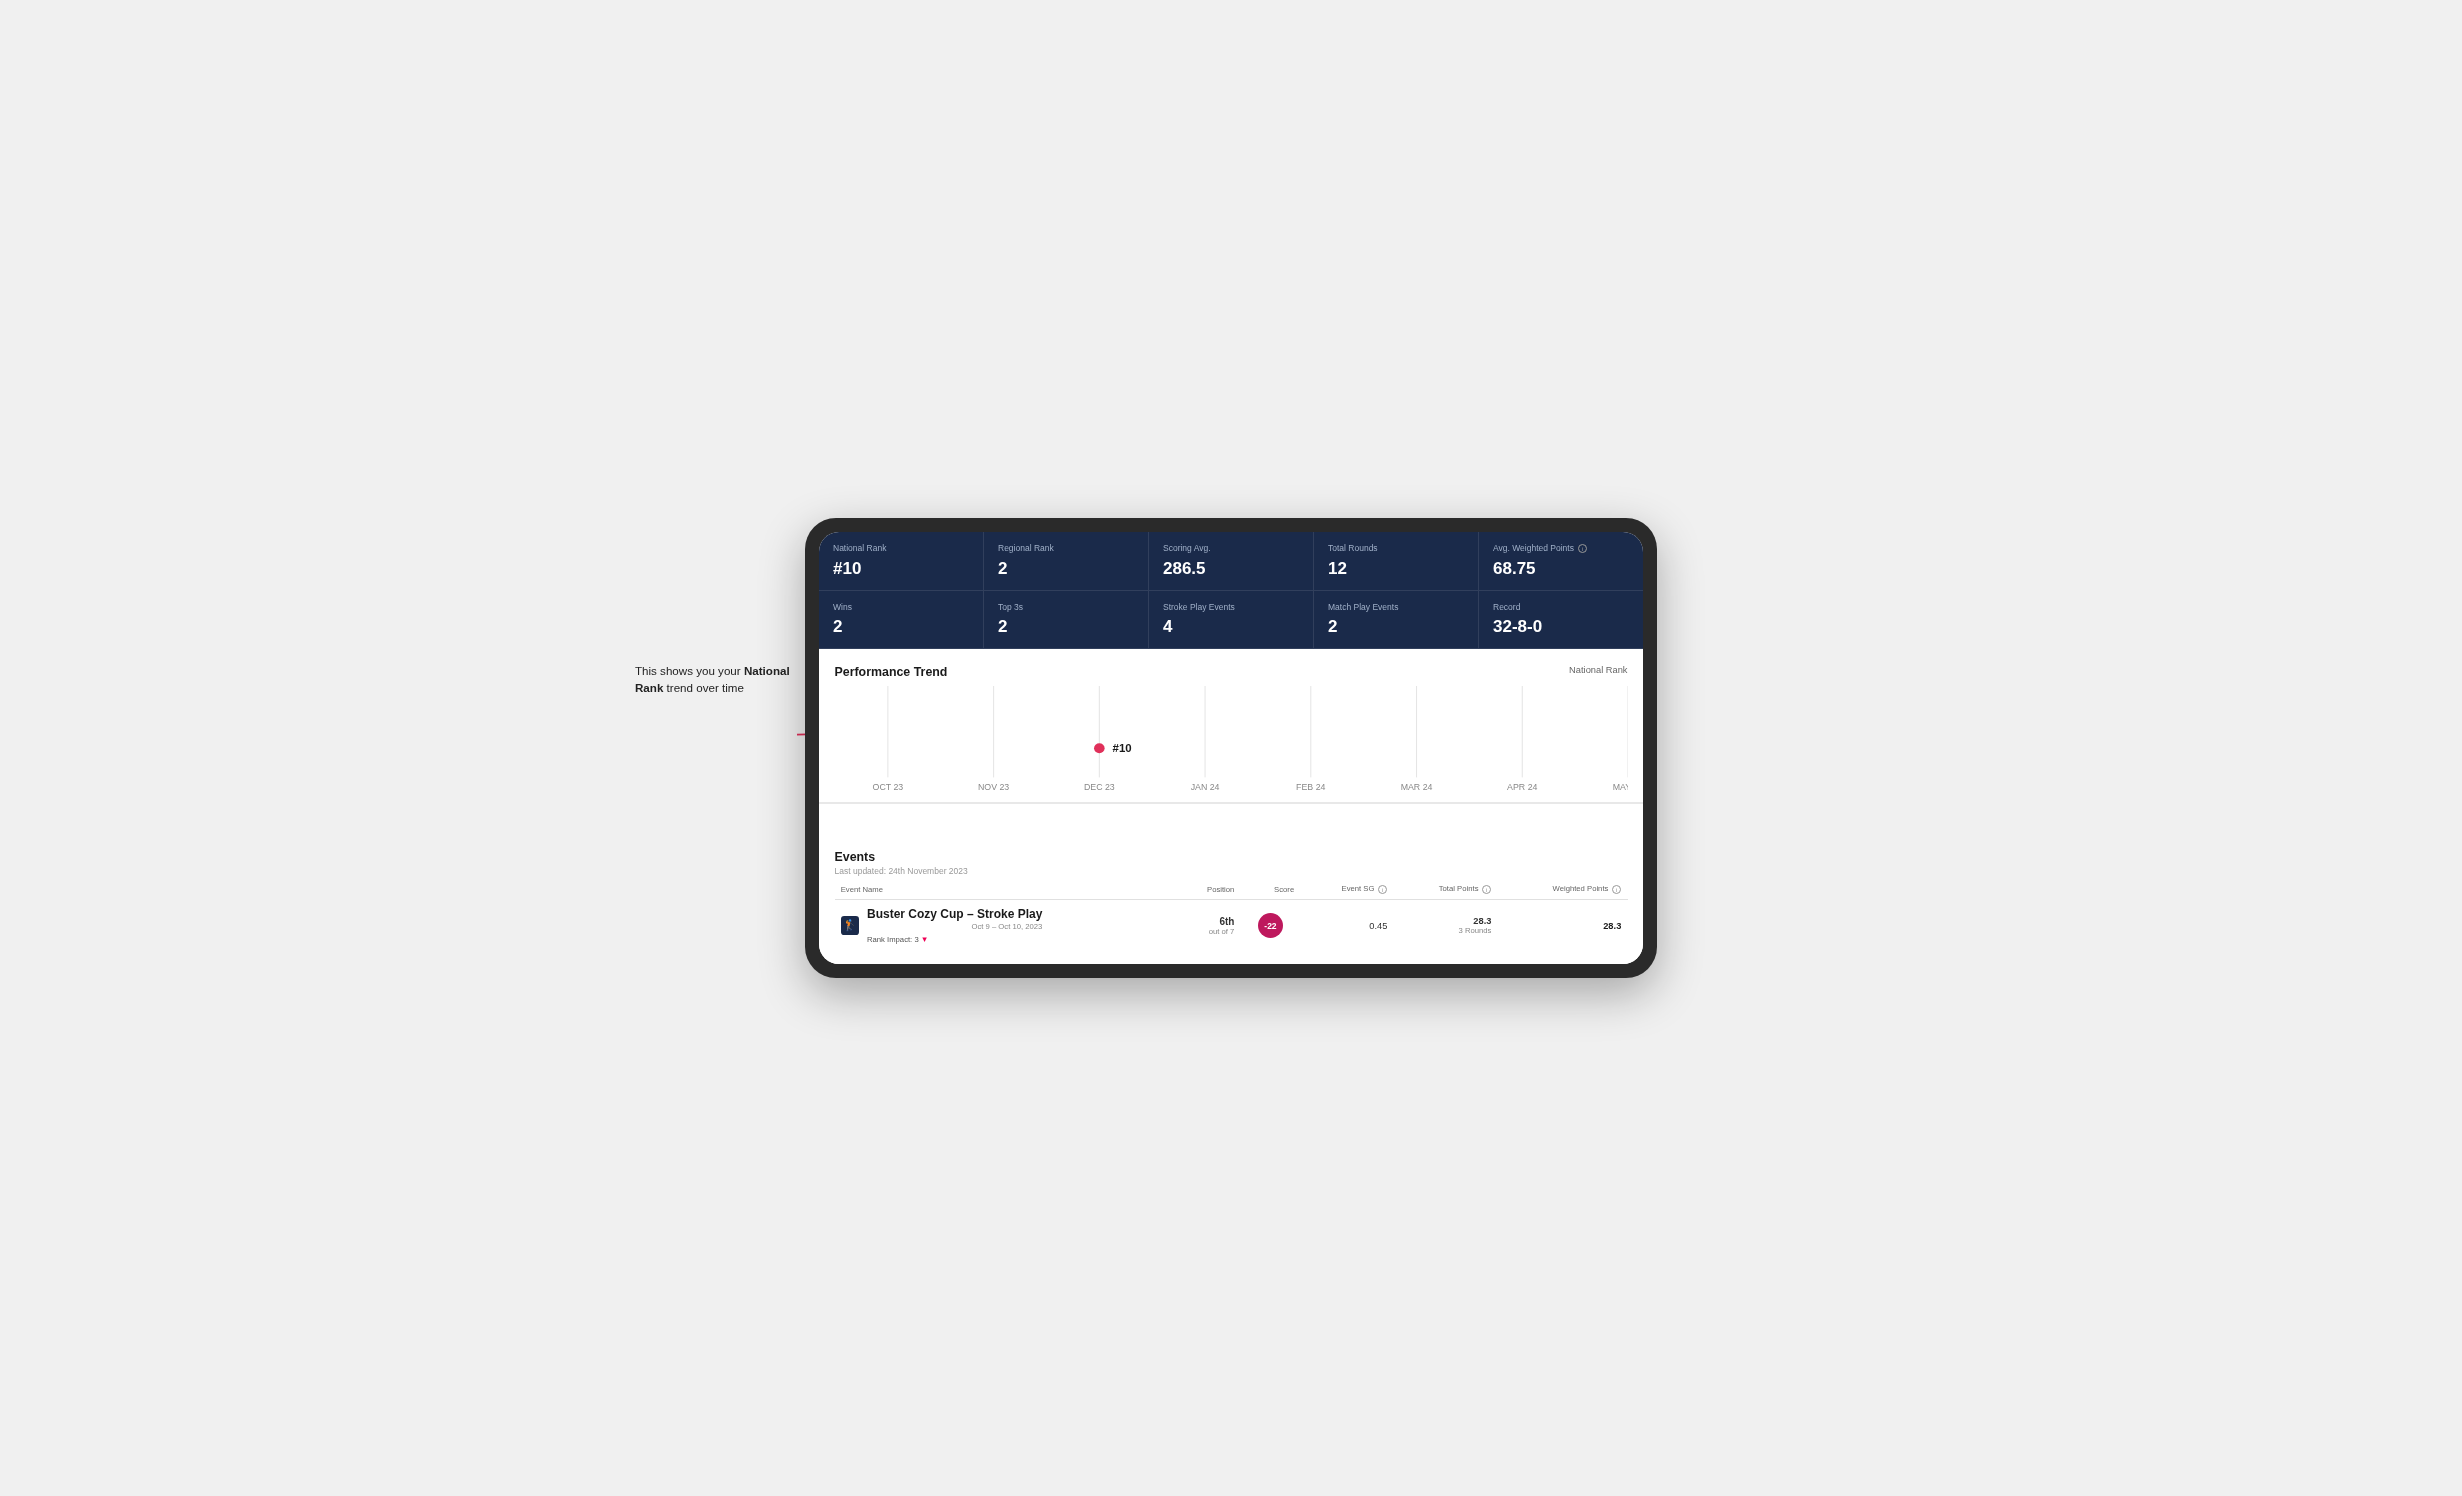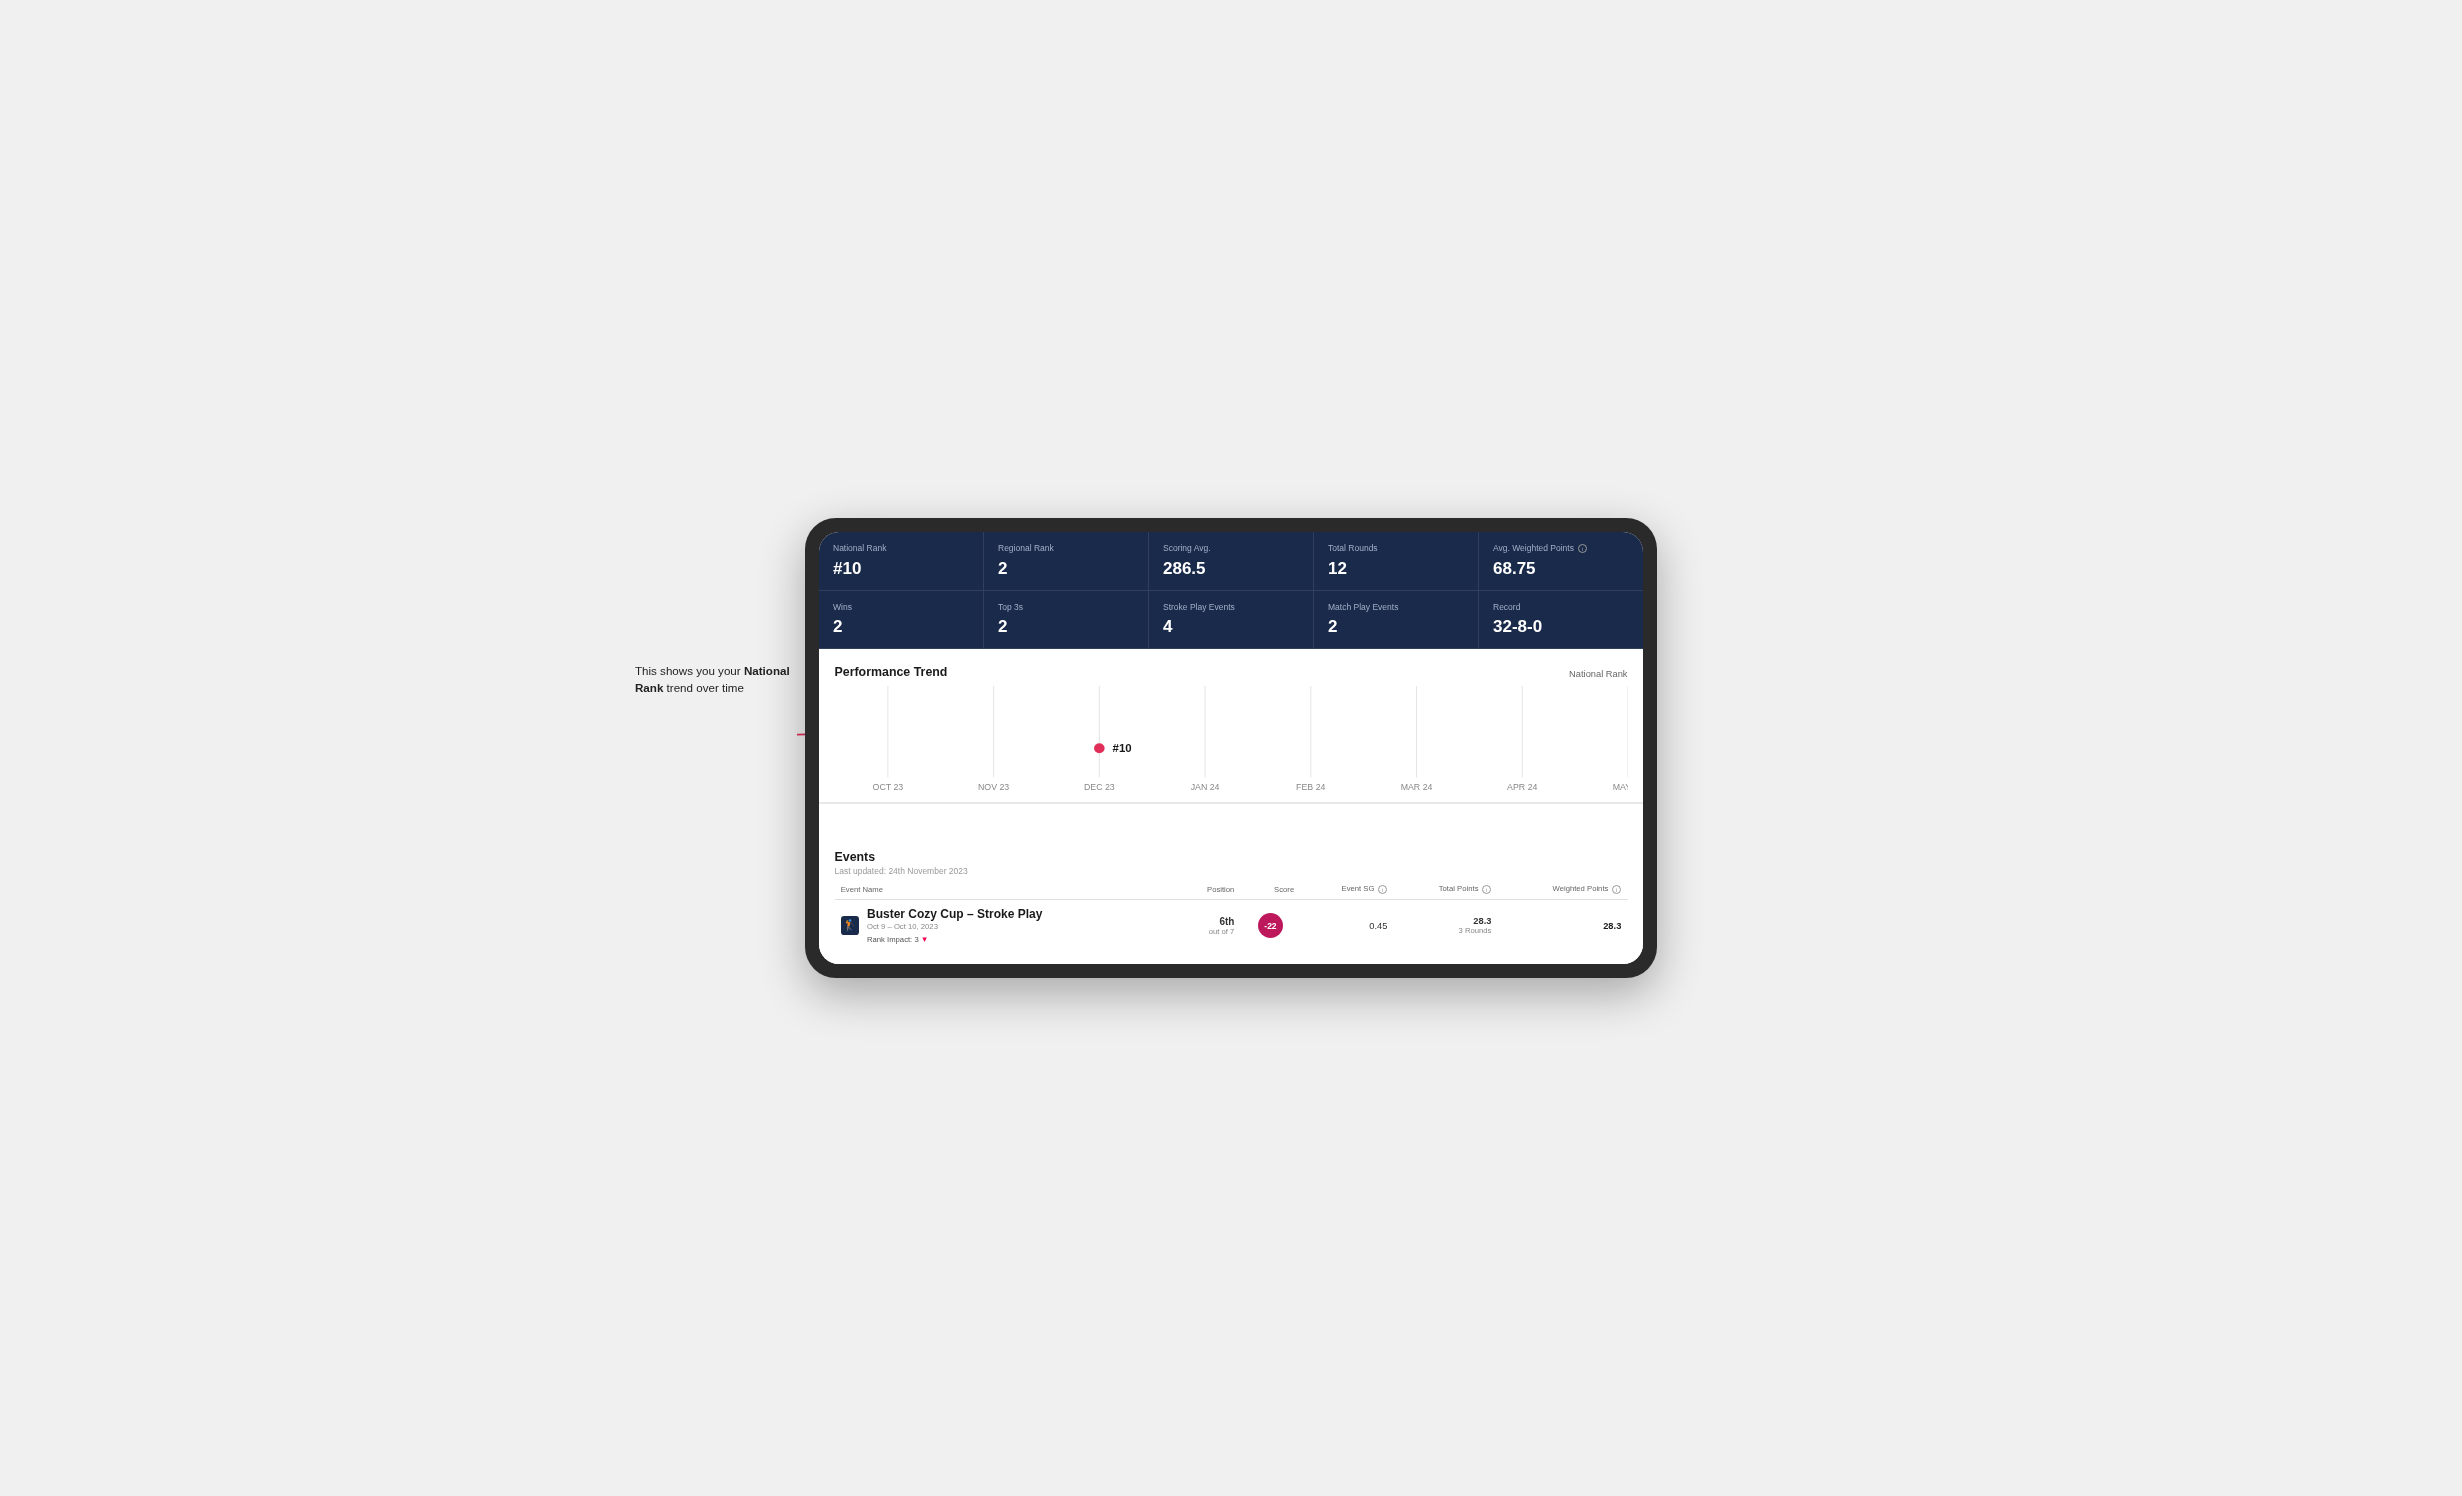--- a/index.html
+++ b/index.html
@@ -93,21 +93,21 @@
 
     
     .performance-section {
       padding: 15.5px 15.5px 7.7px 15.5px;
       background: #fff;
     }
 
     .perf-header {
       display: flex;
       justify-content: space-between;
-      align-items: flex-end;
+      align-items: flex-start;
       margin-bottom: 7.7px;
     }
 
     .perf-title {
       font-size: 12.4px;
       font-weight: 700;
       color: #1a1a1a;
     }
 
     .perf-label {
@@ -200,20 +200,21 @@
     .event-name {
       font-size: 12px;
       font-weight: 700;
       color: #1a1a1a;
       margin-bottom: 0.8px;
     }
 
     .event-dates {
       font-size: 7.7px;
       color: #888;
+      text-align: right;
     }
 
     .event-rank-impact {
       font-size: 7.7px;
       color: #555;
       margin-top: 4px;
     }
 
     .rank-impact-down {
       color: #e05;

